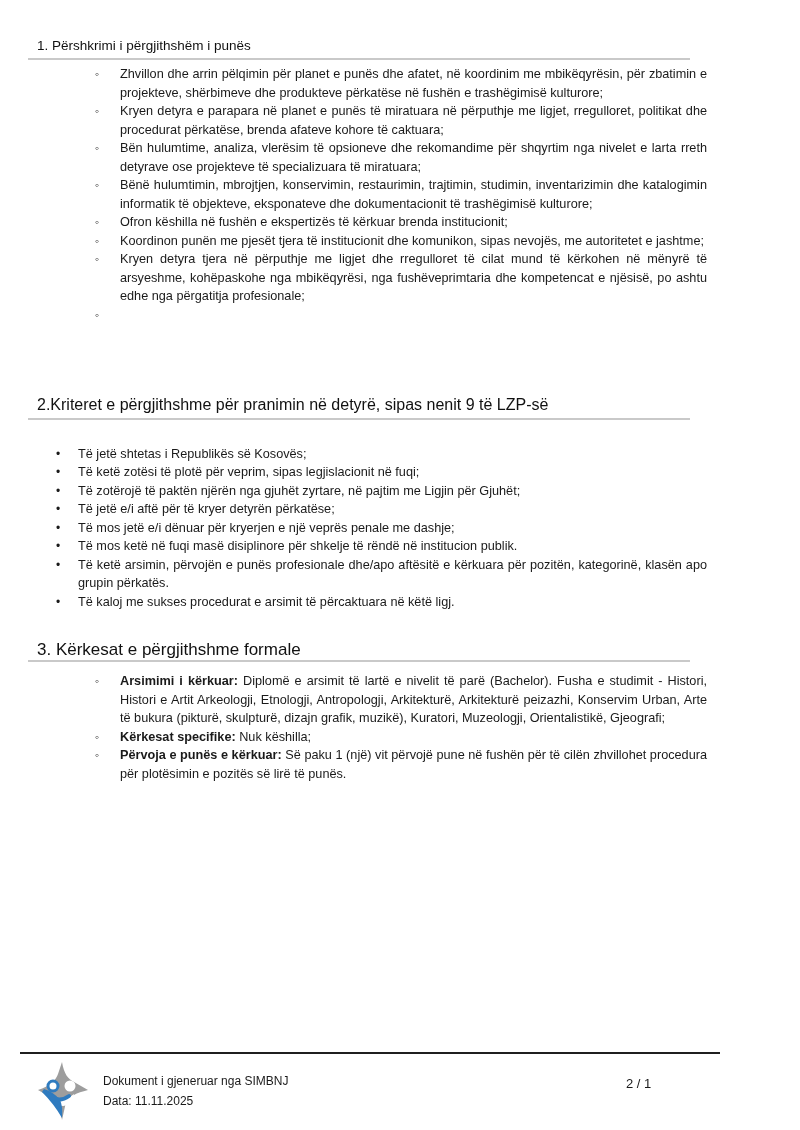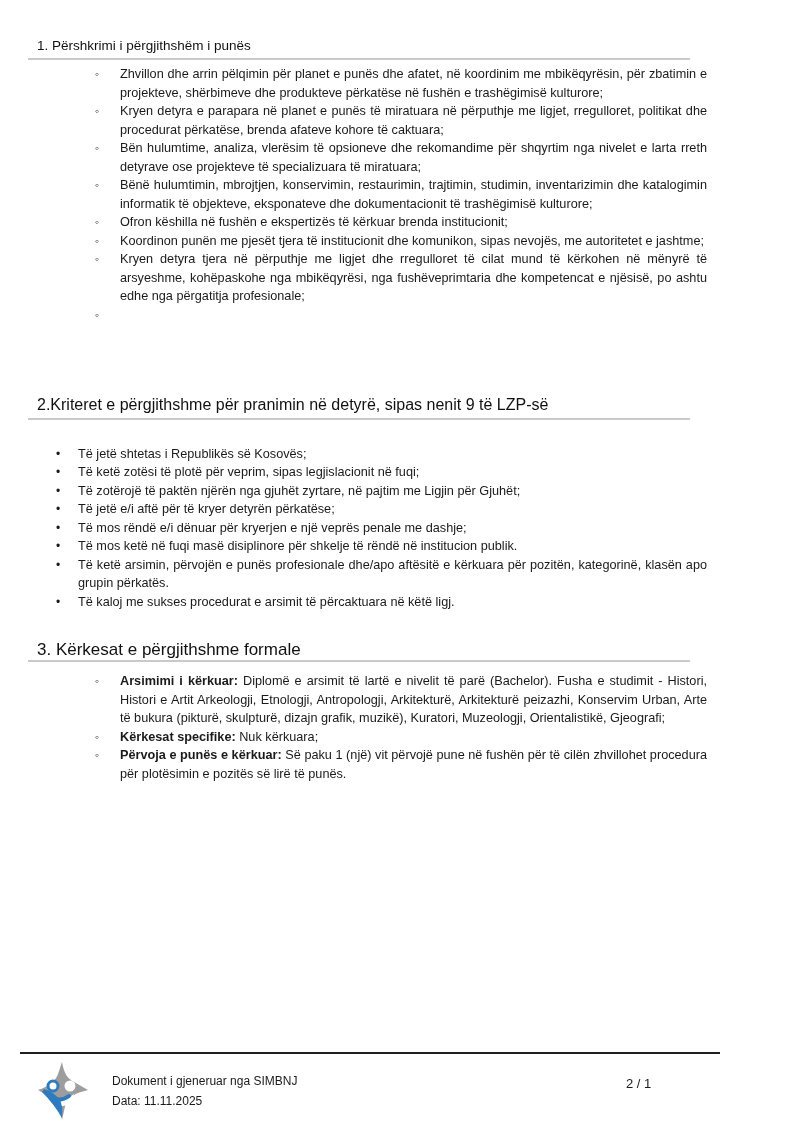--- a/index.html
+++ b/index.html
@@ -25,21 +25,21 @@
   .shallow li{padding-left:50px;text-align:left;}
   .marker{position:absolute;top:0;font-size:12px;color:#1a1a1a;}
   .deep .marker{left:67px;}
   .shallow .marker{left:28px;}
   .lead{font-weight:bold;}
   
   .footer{position:absolute;left:20px;top:1052px;width:700px;}
   .footer-rule{height:2px;background:#1f1f1f;}
   .footer-body{display:flex;align-items:flex-start;}
   .logo{margin:8px 0 0 16px;width:52px;height:58px;flex:0 0 auto;}
-  .footer-meta{margin-left:24px;padding-top:17px;font-size:12px;line-height:20px;color:#1a1a1a;}
+  .footer-meta{margin-left:15px;padding-top:17px;font-size:12px;line-height:20px;color:#1a1a1a;}
   .page-number{position:absolute;left:606px;top:24px;font-size:13px;color:#1a1a1a;}
 </style>
 </head>
 <body>
 
 <div class="content">
 
   <section>
     <h2 class="h1">1. Përshkrimi i përgjithshëm i punës</h2>
     <ul class="sec1 deep">
@@ -54,32 +54,32 @@
     </ul>
   </section>
 
   <section>
     <h2 class="h2">2.Kriteret e përgjithshme për pranimin në detyrë, sipas nenit 9 të LZP-së</h2>
     <ul class="sec2 shallow">
       <li><span class="marker">•</span><span>Të jetë shtetas i Republikës së Kosovës;</span></li>
       <li><span class="marker">•</span><span>Të ketë zotësi të plotë për veprim, sipas legjislacionit në fuqi;</span></li>
       <li><span class="marker">•</span><span>Të zotërojë të paktën njërën nga gjuhët zyrtare, në pajtim me Ligjin për Gjuhët;</span></li>
       <li><span class="marker">•</span><span>Të jetë e/i aftë për të kryer detyrën përkatëse;</span></li>
-      <li><span class="marker">•</span><span>Të mos rëndë e/i dënuar për kryerjen e një veprës penale me dashje;</span></li>
+      <li><span class="marker">•</span><span>Të mos jetë e/i dënuar për kryerjen e një veprës penale me dashje;</span></li>
       <li><span class="marker">•</span><span>Të mos ketë në fuqi masë disiplinore për shkelje të rëndë në institucion publik.</span></li>
       <li style="text-align:justify"><span class="marker">•</span><span>Të ketë arsimin, përvojën e punës profesionale dhe/apo aftësitë e kërkuara për pozitën, kategorinë, klasën apo grupin përkatës.</span></li>
       <li><span class="marker">•</span><span>Të kaloj me sukses procedurat e arsimit të përcaktuara në këtë ligj.</span></li>
     </ul>
   </section>
 
   <section>
     <h2 class="h3">3. Kërkesat e përgjithshme formale</h2>
     <ul class="sec3 deep">
       <li><span class="marker">◦</span><span class="lead">Arsimimi i kërkuar:</span> <span>Diplomë e arsimit të lartë e nivelit të parë (Bachelor). Fusha e studimit - Histori, Histori e Artit Arkeologji, Etnologji, Antropologji, Arkitekturë, Arkitekturë peizazhi, Konservim Urban, Arte të bukura (pikturë, skulpturë, dizajn grafik, muzikë), Kuratori, Muzeologji, Orientalistikë, Gjeografi;</span></li>
-      <li><span class="marker">◦</span><span class="lead">Kërkesat specifike:</span> <span>Nuk kërkuara;</span></li>
+      <li><span class="marker">◦</span><span class="lead">Kërkesat specifike:</span> <span>Nuk këshilla;</span></li>
       <li><span class="marker">◦</span><span class="lead">Përvoja e punës e kërkuar:</span> <span>Së paku 1 (një) vit përvojë pune në fushën për të cilën zhvillohet procedura për plotësimin e pozitës së lirë të punës.</span></li>
     </ul>
   </section>
 
 </div>
 
 <div class="footer">
   <div class="footer-rule"></div>
   <div class="footer-body">
     <svg class="logo" viewBox="0 0 52 58" aria-hidden="true">

